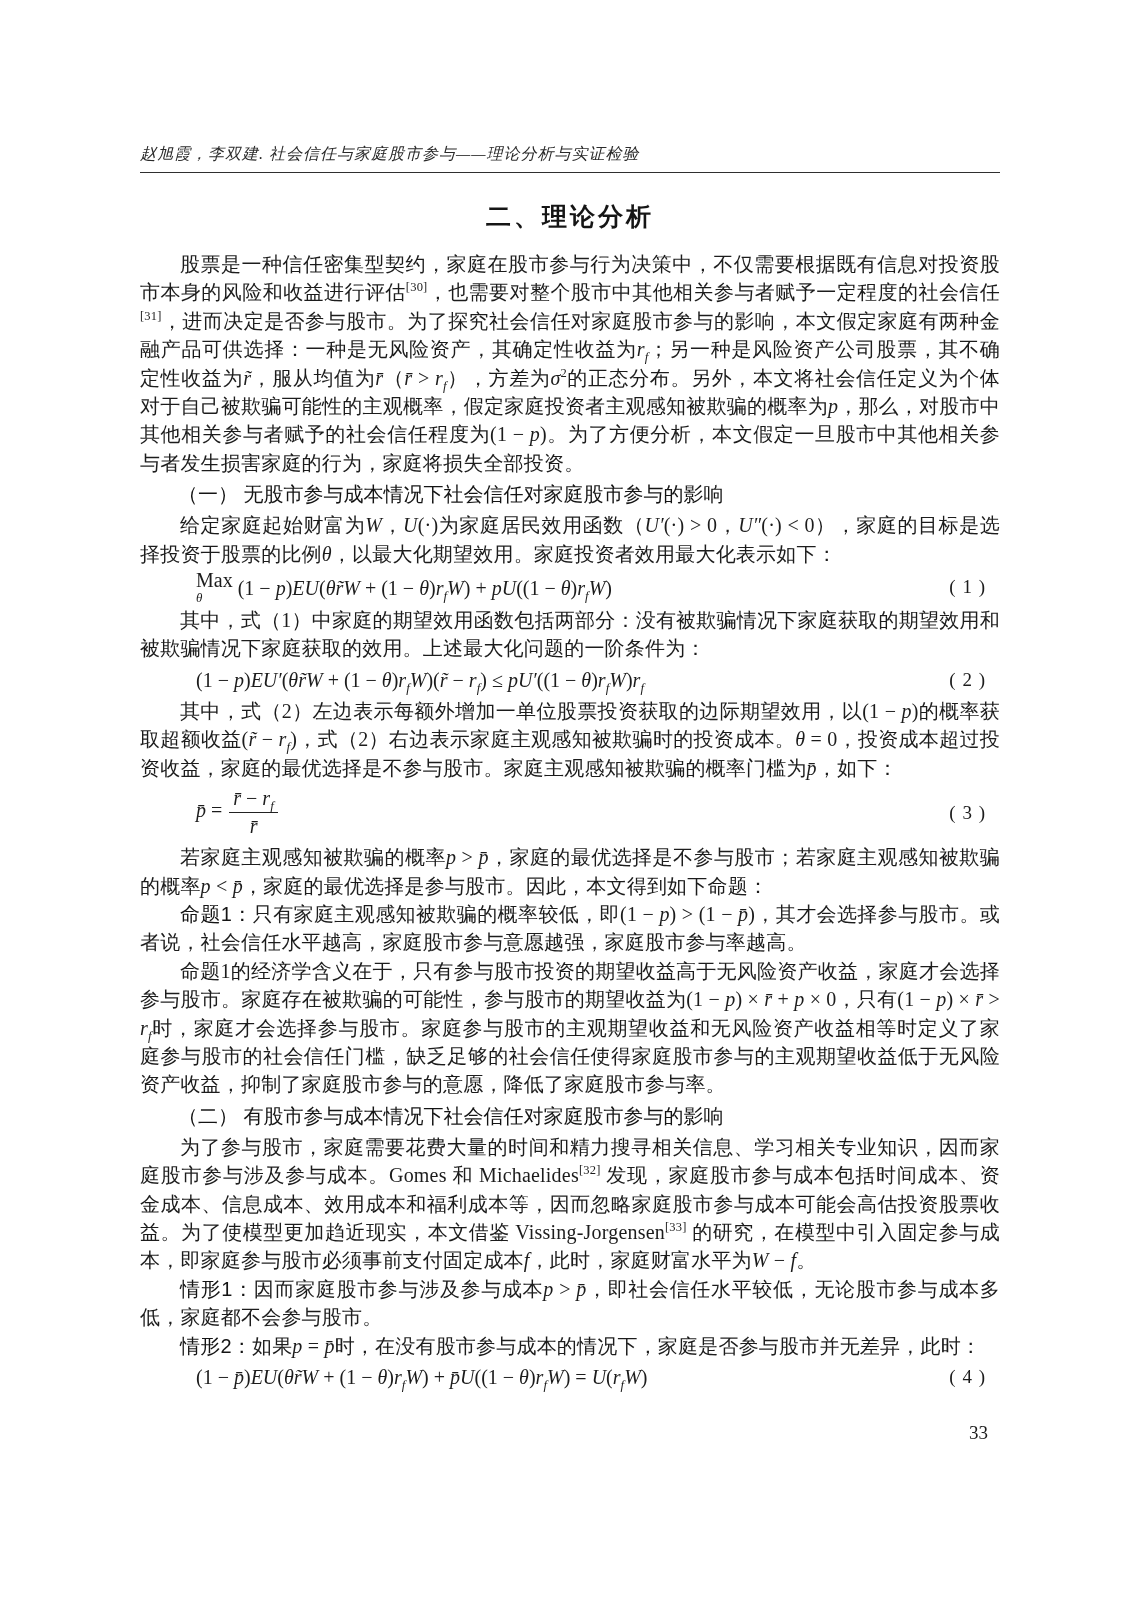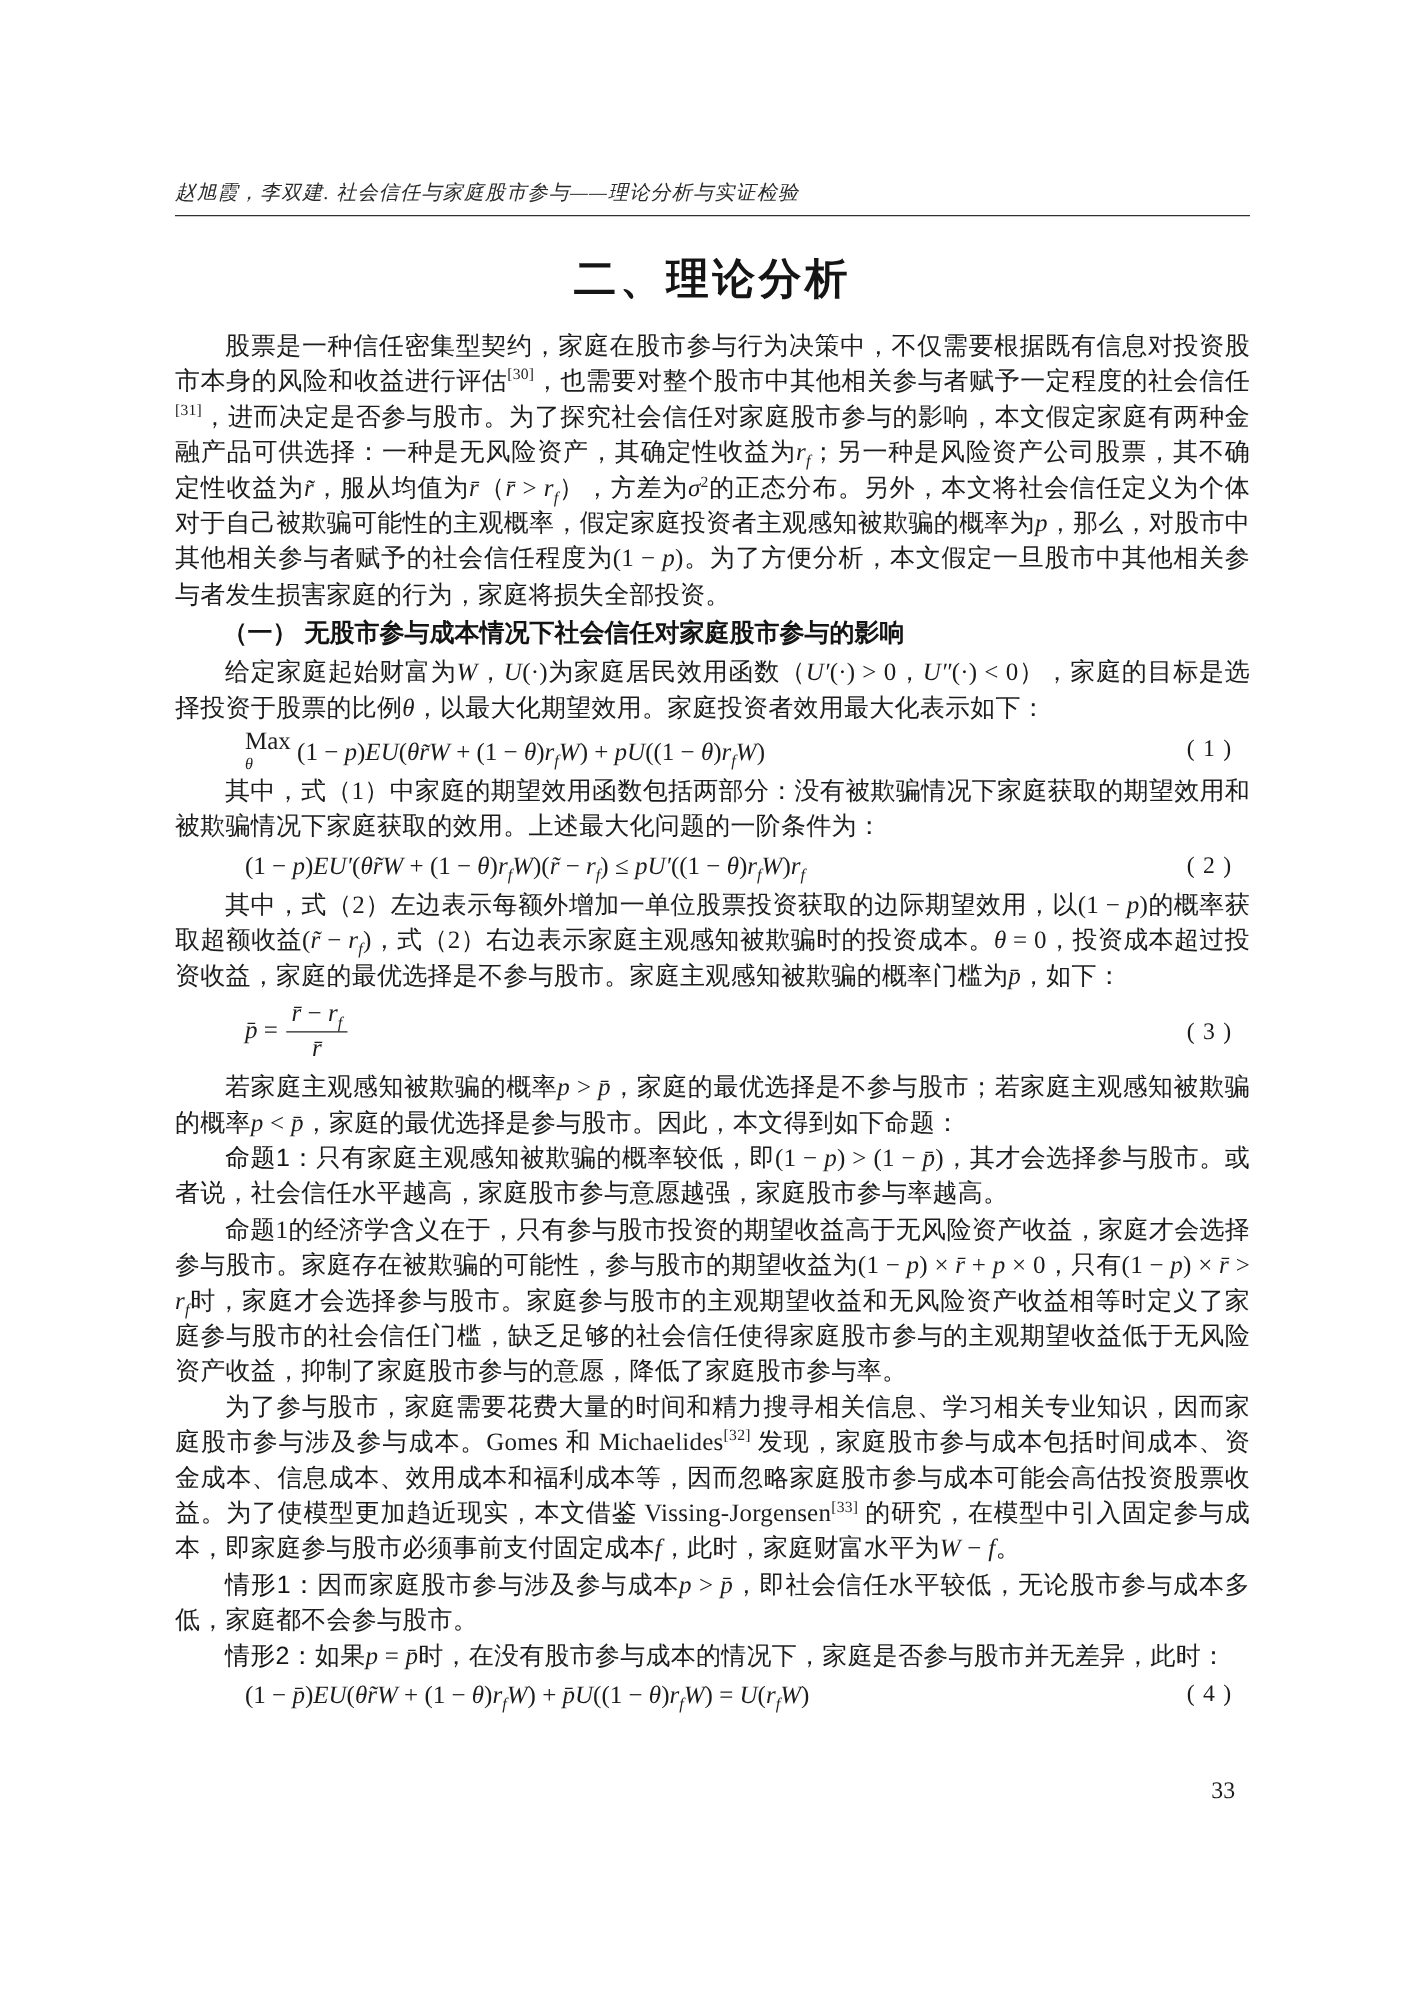--- a/index.html
+++ b/index.html
@@ -9,31 +9,31 @@
     font-family:"Liberation Serif","DejaVu Serif",serif;color:#1c1c1c;
     overflow:hidden;
   }
   .rh-text{
     font-size:16px;font-style:italic;color:#2a2a2a;letter-spacing:1px;
   }
   .rh-rule{border-bottom:1.5px solid #2f2f2f;margin-top:7px;}
   .section-title{
     text-align:center;
     font-family:"Liberation Sans","DejaVu Sans",sans-serif;
-    font-weight:700;font-size:34px;letter-spacing:3px;
+    font-weight:700;font-size:25px;letter-spacing:3px;
     margin:27px 0 17px 0;color:#151515;
   }
   .article-body{text-align:justify;}
   .para{
     font-size:20px;line-height:28.4px;margin:0;text-indent:2em;
     letter-spacing:0.2px;
   }
   .heading{
     font-family:"Liberation Sans","DejaVu Sans",sans-serif;
-    font-weight:700;font-size:20px;line-height:30px;margin:2px 0;
+    font-weight:400;font-size:20px;line-height:30px;margin:2px 0;
     text-indent:1.9em;color:#141414;text-align:left;
   }
   .blabel{
     font-family:"Liberation Sans","DejaVu Sans",sans-serif;
     font-weight:400;color:#141414;
   }
   .mi{font-style:italic;}
   sup{font-size:12.5px;line-height:0;vertical-align:super;}
   sub{font-size:13px;line-height:0;vertical-align:sub;}
   .equation{
@@ -68,19 +68,20 @@
       <p class="heading"><span>（一） 无股市参与成本情况下社会信任对家庭股市参与的影响</span></p>
       <p class="para"><span>给定家庭起始财富为</span><span class="mi">W</span><span>，</span><span class="mi">U</span><span>(·)为家庭居民效用函数（</span><span class="mi">U′</span><span>(·) &gt; 0，</span><span class="mi">U″</span><span>(·) &lt; 0），家庭的目标是选择投资于股票的比例</span><span class="mi">θ</span><span>，以最大化期望效用。家庭投资者效用最大化表示如下：</span></p>
       <div class="equation"><span class="eq-body"><span class="underop"><span class="op">Max</span><span class="under">θ</span></span><span> (1 − </span><span class="mi">p</span><span>)</span><span class="mi">EU</span><span>(</span><span class="mi">θr̃W</span><span> + (1 − </span><span class="mi">θ</span><span>)</span><span class="mi">r</span><sub class="mi">f</sub><span class="mi">W</span><span>) + </span><span class="mi">pU</span><span>((1 − </span><span class="mi">θ</span><span>)</span><span class="mi">r</span><sub class="mi">f</sub><span class="mi">W</span><span>)</span></span><span class="eq-num">( 1 )</span></div>
       <p class="para"><span>其中，式（1）中家庭的期望效用函数包括两部分：没有被欺骗情况下家庭获取的期望效用和被欺骗情况下家庭获取的效用。上述最大化问题的一阶条件为：</span></p>
       <div class="equation"><span class="eq-body"><span>(1 − </span><span class="mi">p</span><span>)</span><span class="mi">EU′</span><span>(</span><span class="mi">θr̃W</span><span> + (1 − </span><span class="mi">θ</span><span>)</span><span class="mi">r</span><sub class="mi">f</sub><span class="mi">W</span><span>)(</span><span class="mi">r̃</span><span> − </span><span class="mi">r</span><sub class="mi">f</sub><span>) ≤ </span><span class="mi">pU′</span><span>((1 − </span><span class="mi">θ</span><span>)</span><span class="mi">r</span><sub class="mi">f</sub><span class="mi">W</span><span>)</span><span class="mi">r</span><sub class="mi">f</sub></span><span class="eq-num">( 2 )</span></div>
       <p class="para"><span>其中，式（2）左边表示每额外增加一单位股票投资获取的边际期望效用，以(1 − </span><span class="mi">p</span><span>)的概率获取超额收益(</span><span class="mi">r̃</span><span> − </span><span class="mi">r</span><sub class="mi">f</sub><span>)，式（2）右边表示家庭主观感知被欺骗时的投资成本。</span><span class="mi">θ</span><span> = 0，投资成本超过投资收益，家庭的最优选择是不参与股市。家庭主观感知被欺骗的概率门槛为</span><span class="mi">p̄</span><span>，如下：</span></p>
       <div class="equation"><span class="eq-body"><span class="mi">p̄</span><span> = </span><span class="frac"><span class="num"><span class="mi">r̄</span><span> − </span><span class="mi">r</span><sub class="mi">f</sub></span><span class="den"><span class="mi">r̄</span></span></span></span><span class="eq-num">( 3 )</span></div>
       <p class="para"><span>若家庭主观感知被欺骗的概率</span><span class="mi">p</span><span> &gt; </span><span class="mi">p̄</span><span>，家庭的最优选择是不参与股市；若家庭主观感知被欺骗的概率</span><span class="mi">p</span><span> &lt; </span><span class="mi">p̄</span><span>，家庭的最优选择是参与股市。因此，本文得到如下命题：</span></p>
       <p class="para"><span class="blabel">命题1：</span><span>只有家庭主观感知被欺骗的概率较低，即(1 − </span><span class="mi">p</span><span>) &gt; (1 − </span><span class="mi">p̄</span><span>)，其才会选择参与股市。或者说，社会信任水平越高，家庭股市参与意愿越强，家庭股市参与率越高。</span></p>
       <p class="para"><span>命题1的经济学含义在于，只有参与股市投资的期望收益高于无风险资产收益，家庭才会选择参与股市。家庭存在被欺骗的可能性，参与股市的期望收益为(1 − </span><span class="mi">p</span><span>) × </span><span class="mi">r̄</span><span> + </span><span class="mi">p</span><span> × 0，只有(1 − </span><span class="mi">p</span><span>) × </span><span class="mi">r̄</span><span> &gt; </span><span class="mi">r</span><sub class="mi">f</sub><span>时，家庭才会选择参与股市。家庭参与股市的主观期望收益和无风险资产收益相等时定义了家庭参与股市的社会信任门槛，缺乏足够的社会信任使得家庭股市参与的主观期望收益低于无风险资产收益，抑制了家庭股市参与的意愿，降低了家庭股市参与率。</span></p>
+      <p class="heading"><span>（二） 有股市参与成本情况下社会信任对家庭股市参与的影响</span></p>
       <p class="para"><span>为了参与股市，家庭需要花费大量的时间和精力搜寻相关信息、学习相关专业知识，因而家庭股市参与涉及参与成本。Gomes 和 Michaelides</span><sup>[32]</sup><span> 发现，家庭股市参与成本包括时间成本、资金成本、信息成本、效用成本和福利成本等，因而忽略家庭股市参与成本可能会高估投资股票收益。为了使模型更加趋近现实，本文借鉴 Vissing-Jorgensen</span><sup>[33]</sup><span> 的研究，在模型中引入固定参与成本，即家庭参与股市必须事前支付固定成本</span><span class="mi">f</span><span>，此时，家庭财富水平为</span><span class="mi">W</span><span> − </span><span class="mi">f</span><span>。</span></p>
       <p class="para"><span class="blabel">情形1：</span><span>因而家庭股市参与涉及参与成本</span><span class="mi">p</span><span> &gt; </span><span class="mi">p̄</span><span>，即社会信任水平较低，无论股市参与成本多低，家庭都不会参与股市。</span></p>
       <p class="para"><span class="blabel">情形2：</span><span>如果</span><span class="mi">p</span><span> = </span><span class="mi">p̄</span><span>时，在没有股市参与成本的情况下，家庭是否参与股市并无差异，此时：</span></p>
       <div class="equation"><span class="eq-body"><span>(1 − </span><span class="mi">p̄</span><span>)</span><span class="mi">EU</span><span>(</span><span class="mi">θr̃W</span><span> + (1 − </span><span class="mi">θ</span><span>)</span><span class="mi">r</span><sub class="mi">f</sub><span class="mi">W</span><span>) + </span><span class="mi">p̄U</span><span>((1 − </span><span class="mi">θ</span><span>)</span><span class="mi">r</span><sub class="mi">f</sub><span class="mi">W</span><span>) = </span><span class="mi">U</span><span>(</span><span class="mi">r</span><sub class="mi">f</sub><span class="mi">W</span><span>)</span></span><span class="eq-num">( 4 )</span></div>
     </div>
   <div class="page-number">33</div>
 </div>
 
 </body></html>

